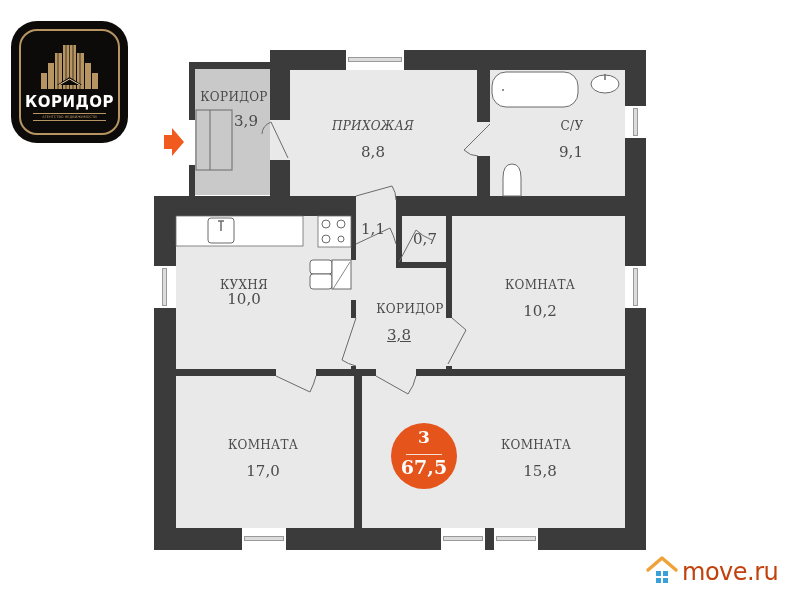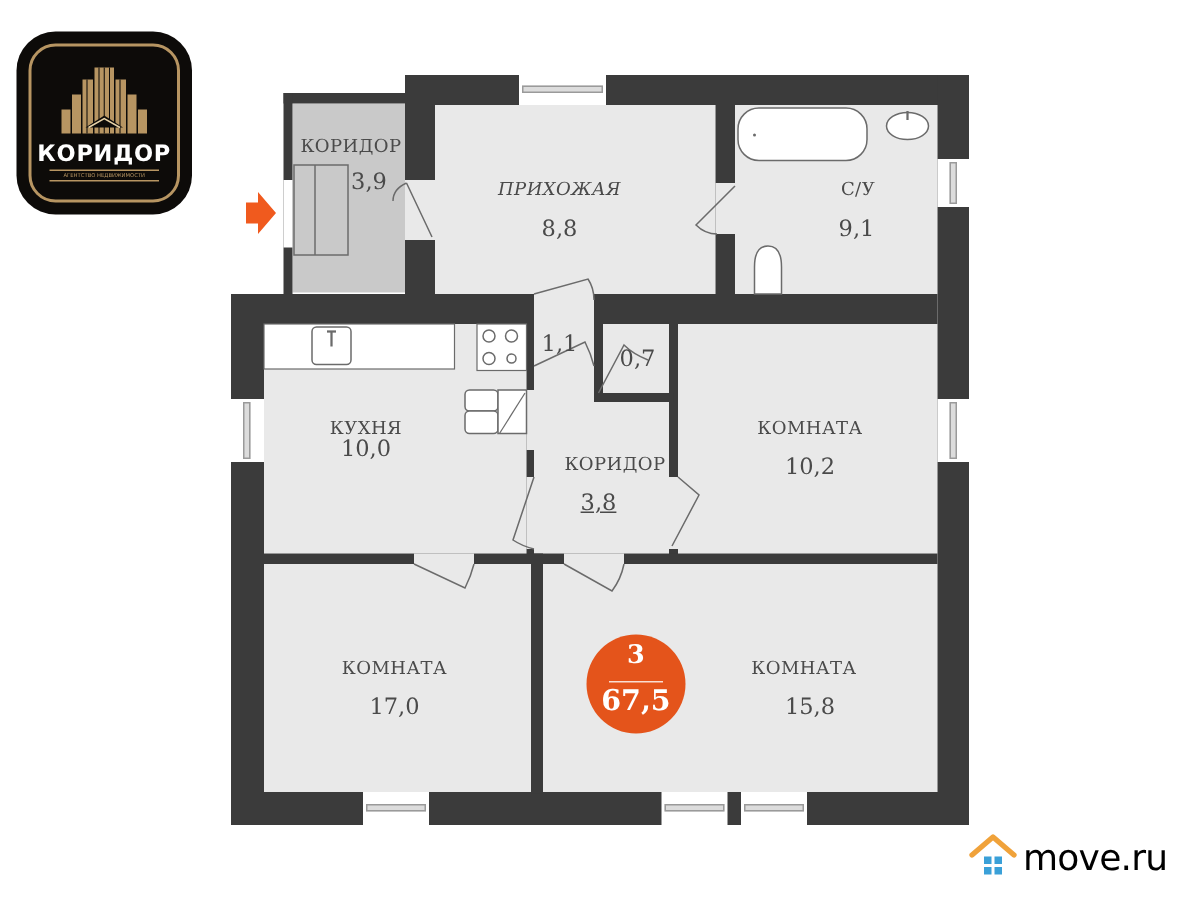--- a/index.html
+++ b/index.html
@@ -14,21 +14,21 @@
   .gap { position:absolute; background:#ffffff; }
   .logo { position:absolute; left:11px; top:21px; width:117px; height:122px; background:#0d0b09; border-radius:26px; }
   .logo .frame { position:absolute; left:8px; top:8px; right:8px; bottom:8px; border:2px solid #b79562; border-radius:18px; }
   .logo .name { position:absolute; left:0; right:0; top:72px; color:#ffffff; font-family:"DejaVu Sans", sans-serif; font-weight:bold; font-size:15px; text-align:center; letter-spacing:0.5px; }
   .logo .sub { position:absolute; left:22px; right:22px; top:92px; color:#b79562; font-family:"DejaVu Sans", sans-serif; font-size:3.5px; text-align:center; border-top:1px solid #b79562; border-bottom:1px solid #b79562; padding:1px 0; white-space:nowrap; overflow:hidden; }
   .badge { position:absolute; left:391px; top:423px; width:66px; height:66px; border-radius:50%; background:#e4541b; color:#ffffff; text-align:center; font-family:"DejaVu Serif", serif; }
   .badge .rooms { position:absolute; left:0; right:0; top:4px; font-size:17px; font-weight:bold; }
   .badge .line { position:absolute; left:15px; right:15px; top:31px; height:1px; background:#ffffff; opacity:0.8; }
   .badge .total { position:absolute; left:0; right:0; top:33px; font-size:19px; font-weight:bold; }
   .brand { position:absolute; left:646px; top:554px; width:150px; height:40px; }
-  .brand .text { position:absolute; left:36px; top:4px; color:#000000; font-family:"DejaVu Sans", sans-serif; font-size:24px; letter-spacing:-0.5px; }
+  .brand .text { position:absolute; left:36px; top:4px; color:#c2410c; font-family:"DejaVu Sans", sans-serif; font-size:24px; letter-spacing:-0.5px; }
   svg { position:absolute; overflow:visible; }
 </style>
 </head>
 <body>
 
 <div class="logo">
   <div class="frame"></div>
   <svg style="left:26px;top:20px;" width="65" height="50" viewBox="0 0 65 50">
     <g fill="#b79562">
       <rect x="26" y="4" width="13" height="44"></rect>

